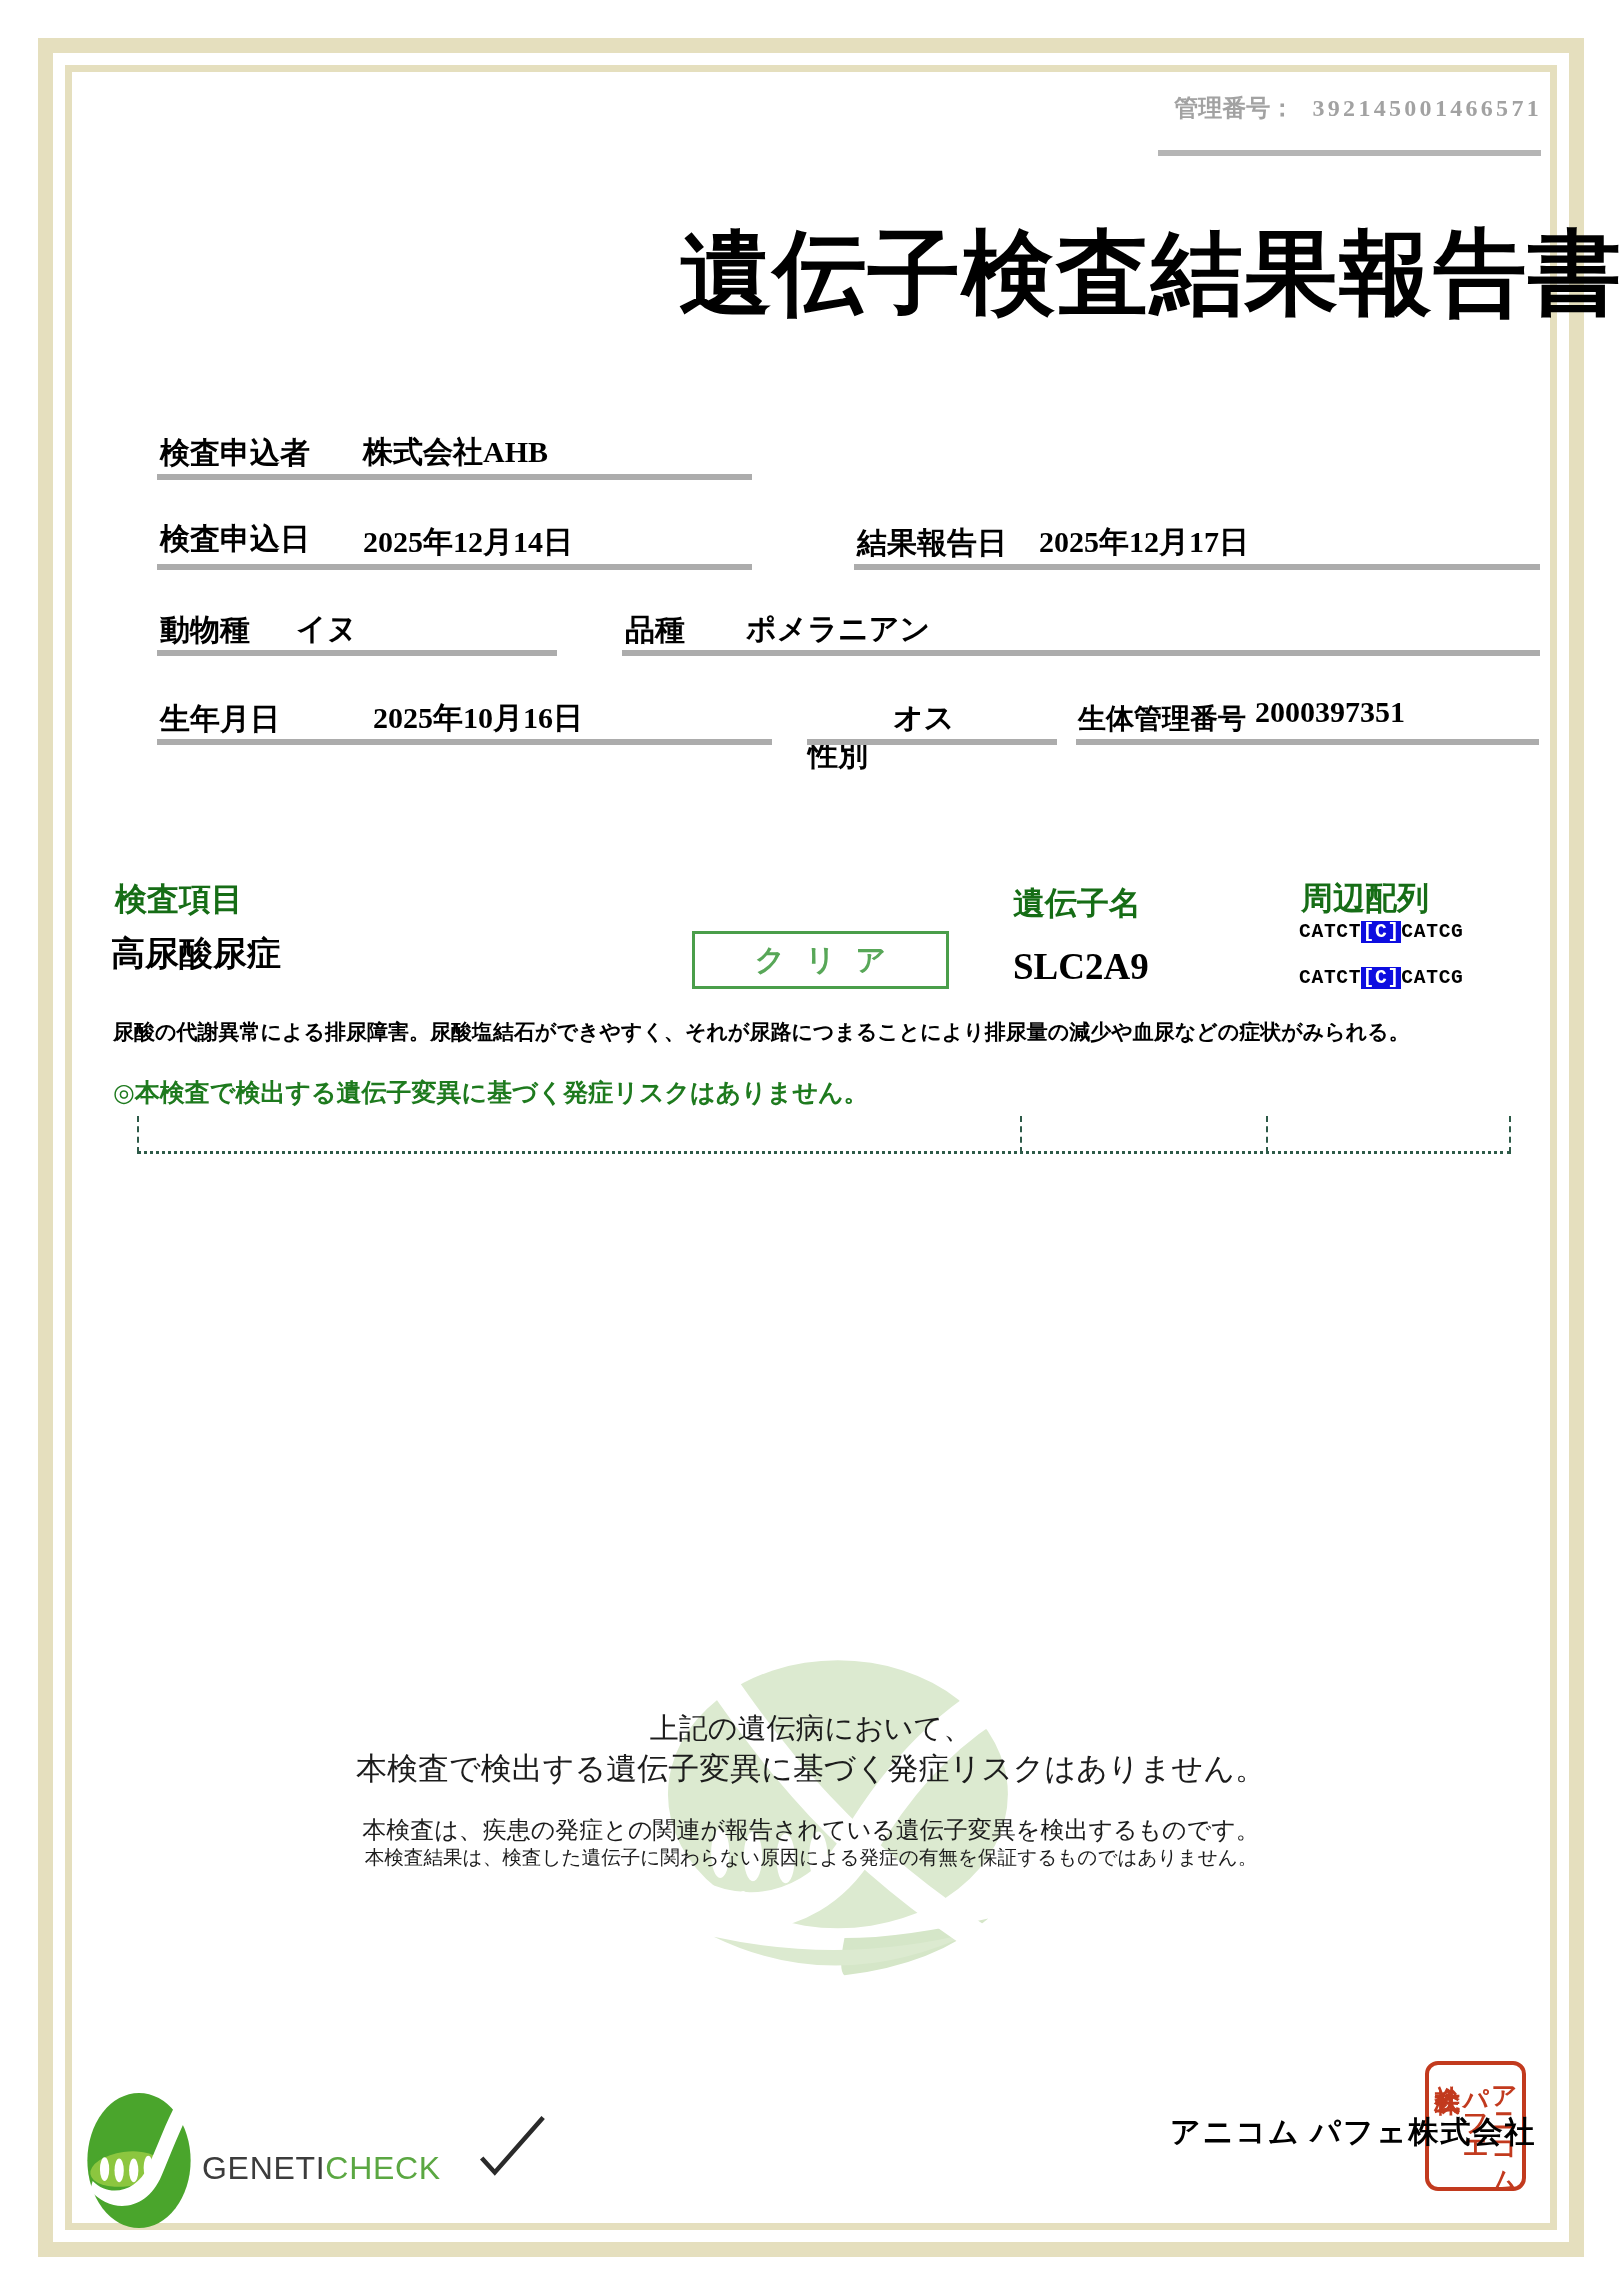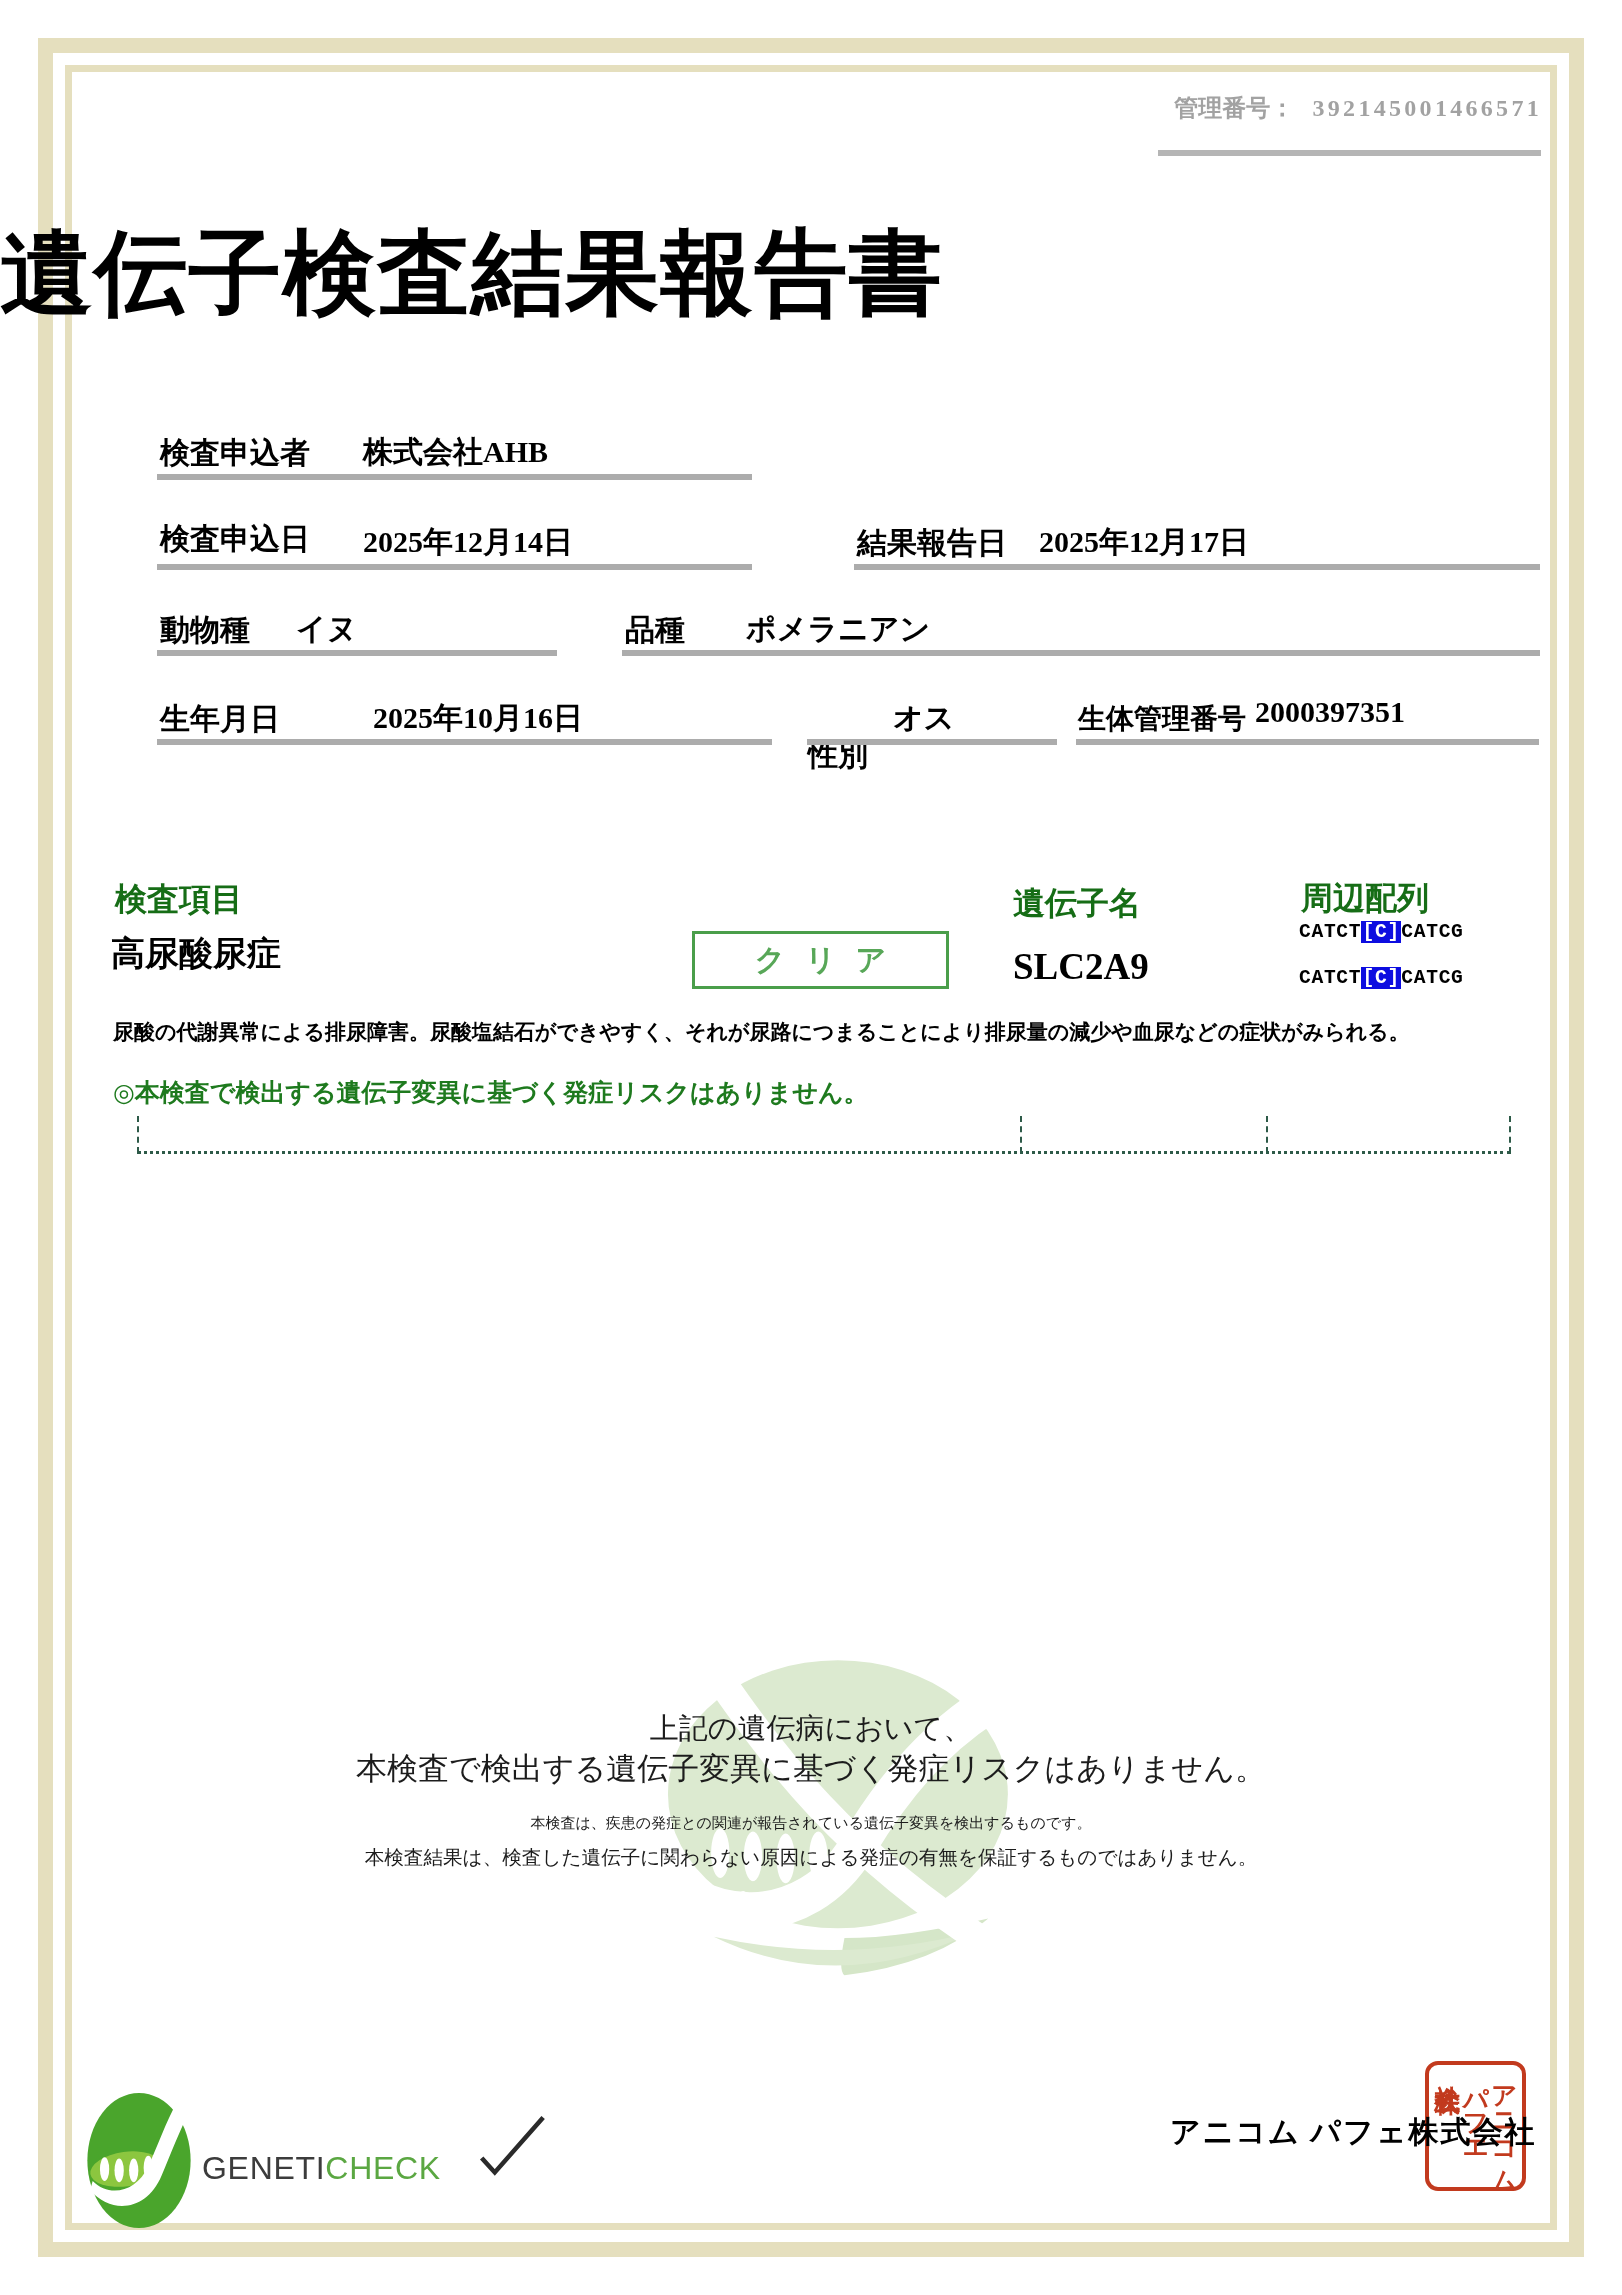--- a/index.html
+++ b/index.html
@@ -12,21 +12,21 @@
   #frame-inner { position:absolute; left:65px; top:65px; right:65px; bottom:65px;
                  border:7.9px solid #e5dfbe; }
 
   
   #mgmt { position:absolute; top:92px; left:0; width:1542px; text-align:right;
           font-size:24px; font-weight:700; color:#a2a2a2; }
   #mgmt .num { letter-spacing:3.3px; margin-left:18.3px;margin-top:18px; }
   #mgmt-line { position:absolute; top:150px; left:1158px; width:383px; height:5.9px; background:#b5b5b5; }
 
   
-  #title { position:absolute; top:211px; left:0; width:1622px; text-align:left;
+  #title { position:absolute; top:211px; left:0; width:1622px; text-align:right;
            font-size:93px; font-weight:600; letter-spacing:1.3px; }
 
   
   .lbl { position:absolute; font-size:30px; font-weight:700; white-space:nowrap; }
   .val { position:absolute; font-size:30px; font-weight:600; white-space:nowrap; }
   .uline { position:absolute; height:5.9px; background:#acacac; }
 
   #l-applicant { left:160px; top:433px; }   #v-applicant { left:363px; top:432px; }
   #u-applicant { left:157px; top:474px; width:595px; }
 
@@ -71,21 +71,21 @@
                 border-bottom:3.3px dotted #2d5a48; }
   #dotted-row .stub { position:absolute; top:0; height:37px; border-left:2.6px dashed #2d5a48; }
   #stub-1 { left:0; } #stub-2 { left:883px; } #stub-3 { left:1129px; } #stub-4 { left:1372px; }
 
   
   #watermark { position:absolute; left:622px; top:1657px; width:458px; height:319px; }
   .center-text { position:absolute; left:0; width:1622px; text-align:center;
                  font-family:"Liberation Sans","DejaVu Sans",sans-serif; color:#1c1c1c; }
   #sum-1 { top:1709px; font-size:29px; }
   #sum-2 { top:1748px; font-size:31px; }
-  #note-1 { top:1814px; font-size:15px; }
+  #note-1 { top:1814px; font-size:24px; }
   #note-2 { top:1844px; font-size:19.6px; }
 
   
   #logo-mark { position:absolute; left:84px; top:2091px; width:110px; height:139px; }
   #logo-text { position:absolute; left:202px; top:2150px; font-family:"Liberation Sans","DejaVu Sans",sans-serif;
                font-size:32px; font-weight:400; letter-spacing:0.7px; white-space:nowrap; }
   #logo-text .t1 { color:#3c3c3c; } #logo-text .t2 { color:#5ba742; }
   #logo-check { position:absolute; left:466px; top:2112px; width:85px; height:79px; }
 
   #company { position:absolute; left:1170px; top:2112px; font-size:30px; font-weight:700;

